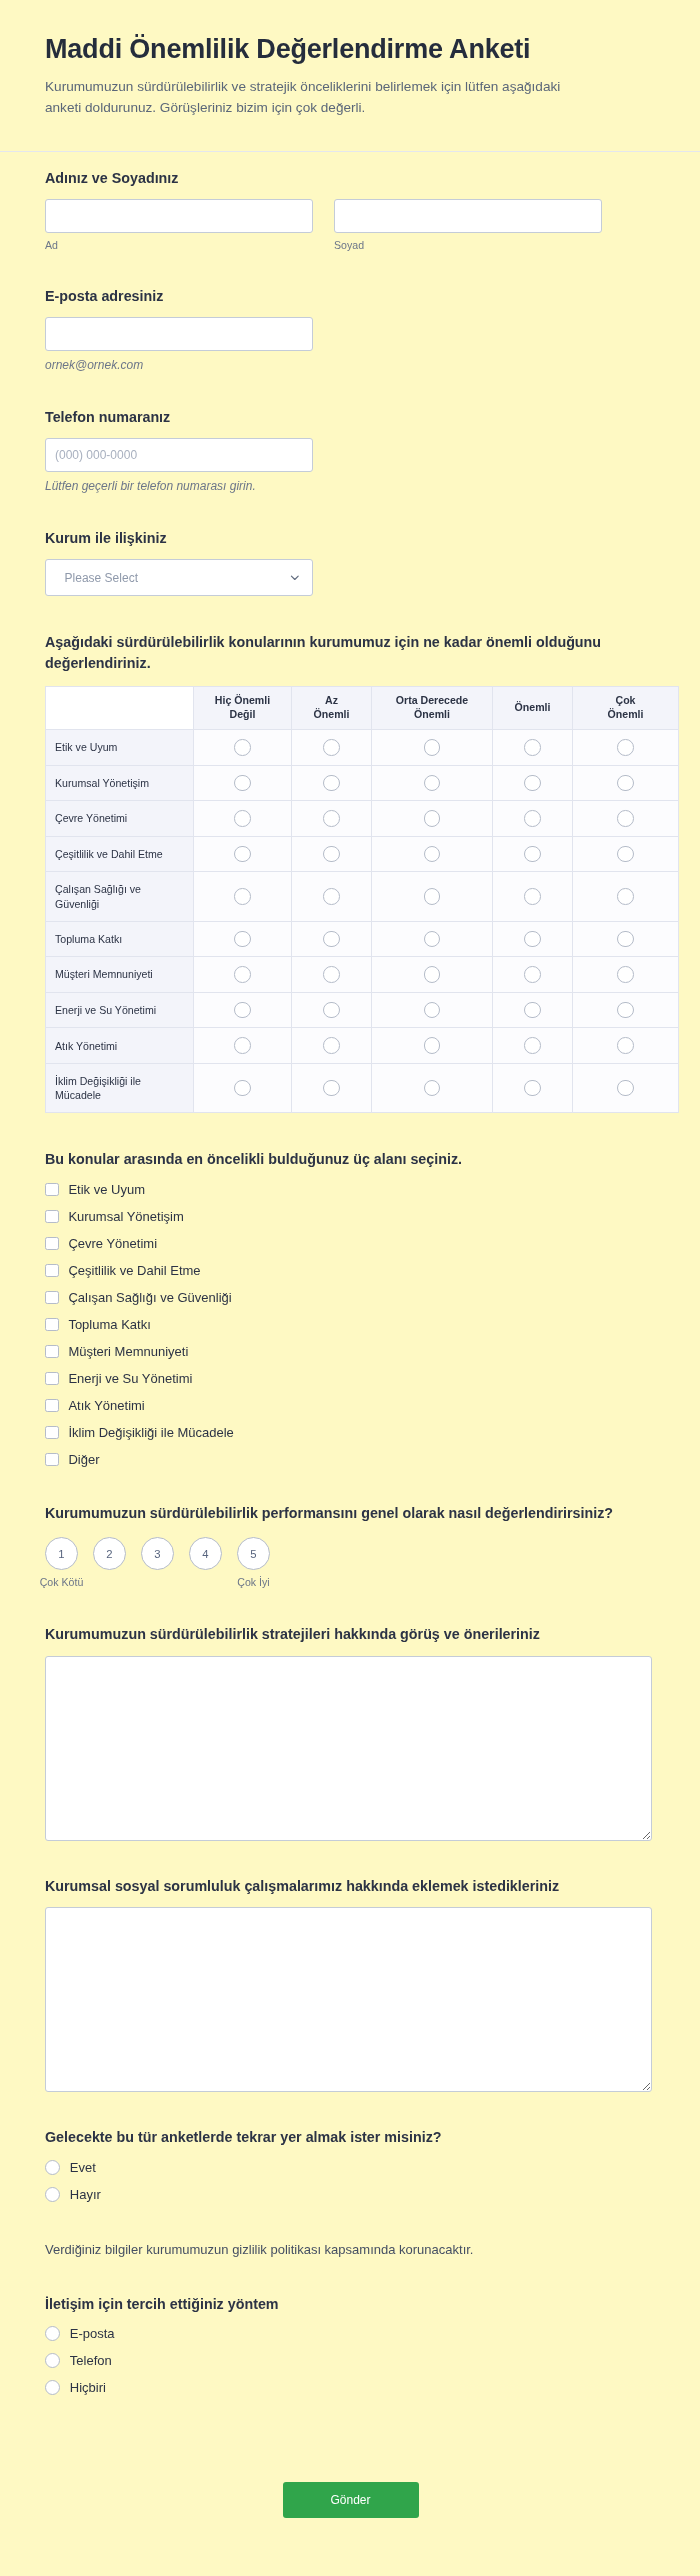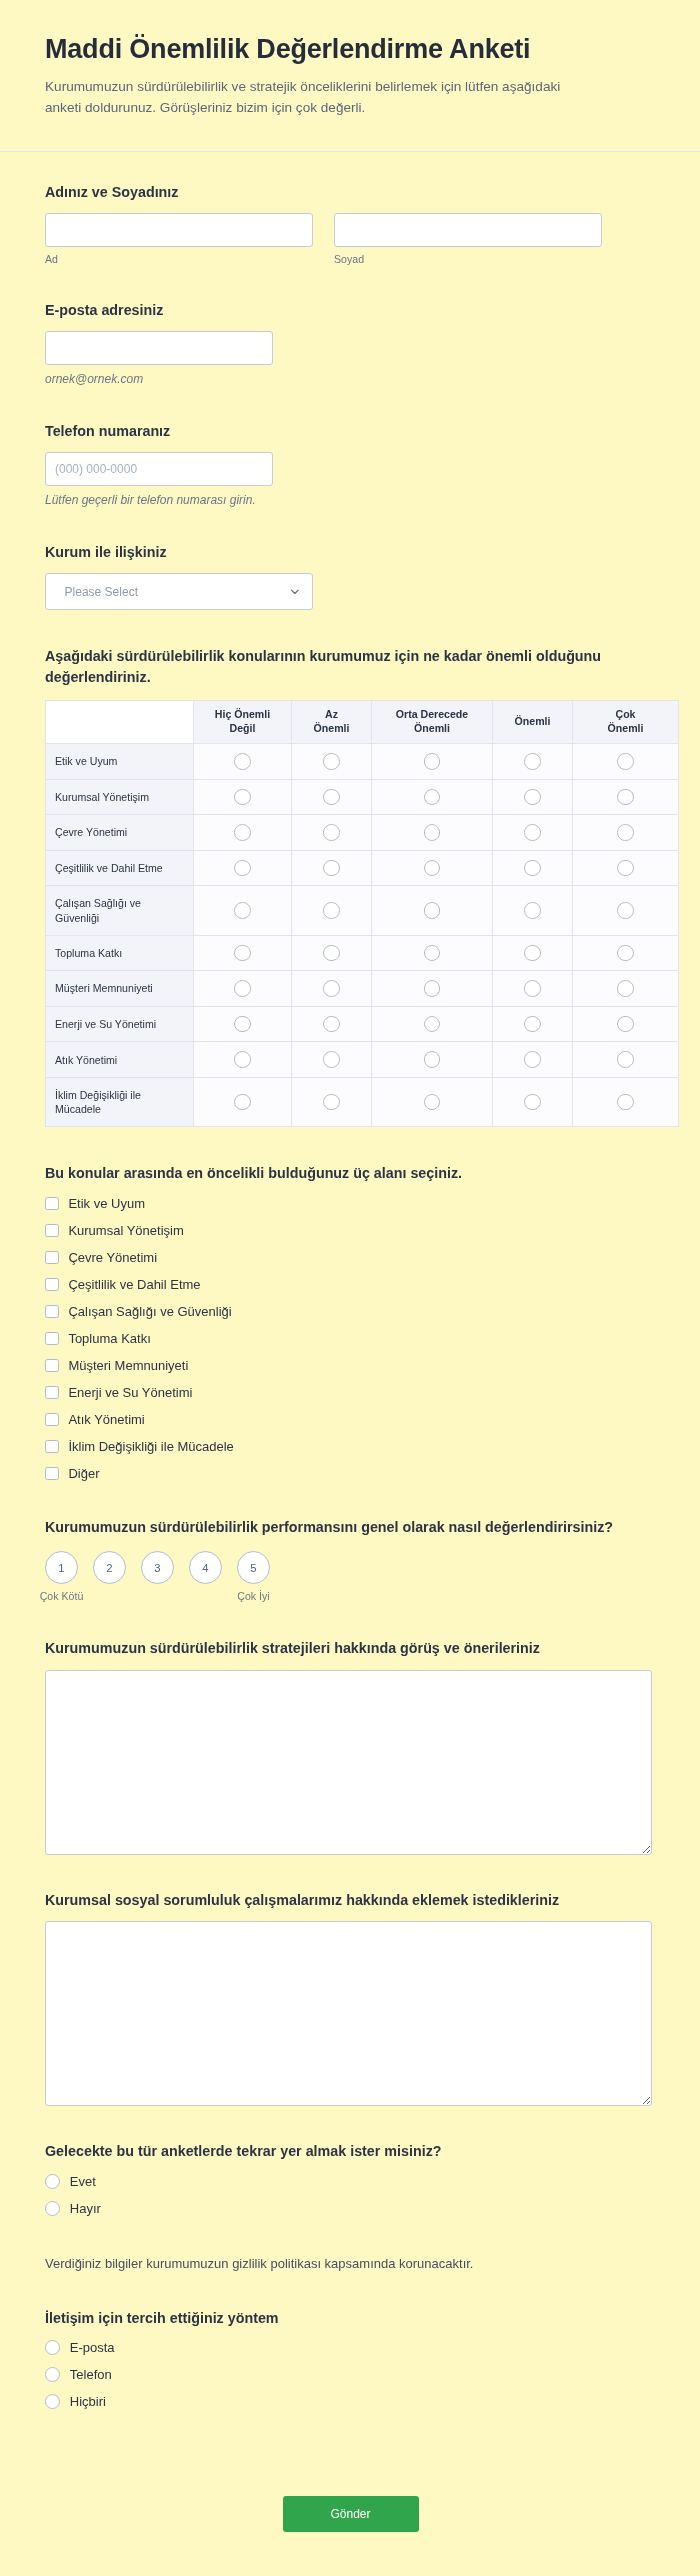--- a/index.html
+++ b/index.html
@@ -33,34 +33,34 @@
     color: #5b6779;
   }
   .divider {
     height: 0.8px;
     background: #e4e7ee;
     margin: 33px -22.6px 0 -45px;
   }
 
   
   .question { margin-top: 35px; }
-  .question.first { margin-top: 30px; }
+  .question.first { margin-top: 16px; }
   .question.wide { margin-top: 36px; }
   .q-label {
     font-size: 14.3px;
     font-weight: 600;
     color: #2c3345;
     line-height: 1.45;
     max-width: 632px;
   }
 
   
   .text-input {
     display: block;
-    width: 228px;
+    width: 268px;
     height: 34px;
     margin-top: 10.6px;
     border: 0.8px solid #c4ccd8;
     border-radius: 3px;
     padding: 0 9px;
     font-size: 12px;
     font-family: inherit;
     color: #2c3345;
     background: #fff;
   }

